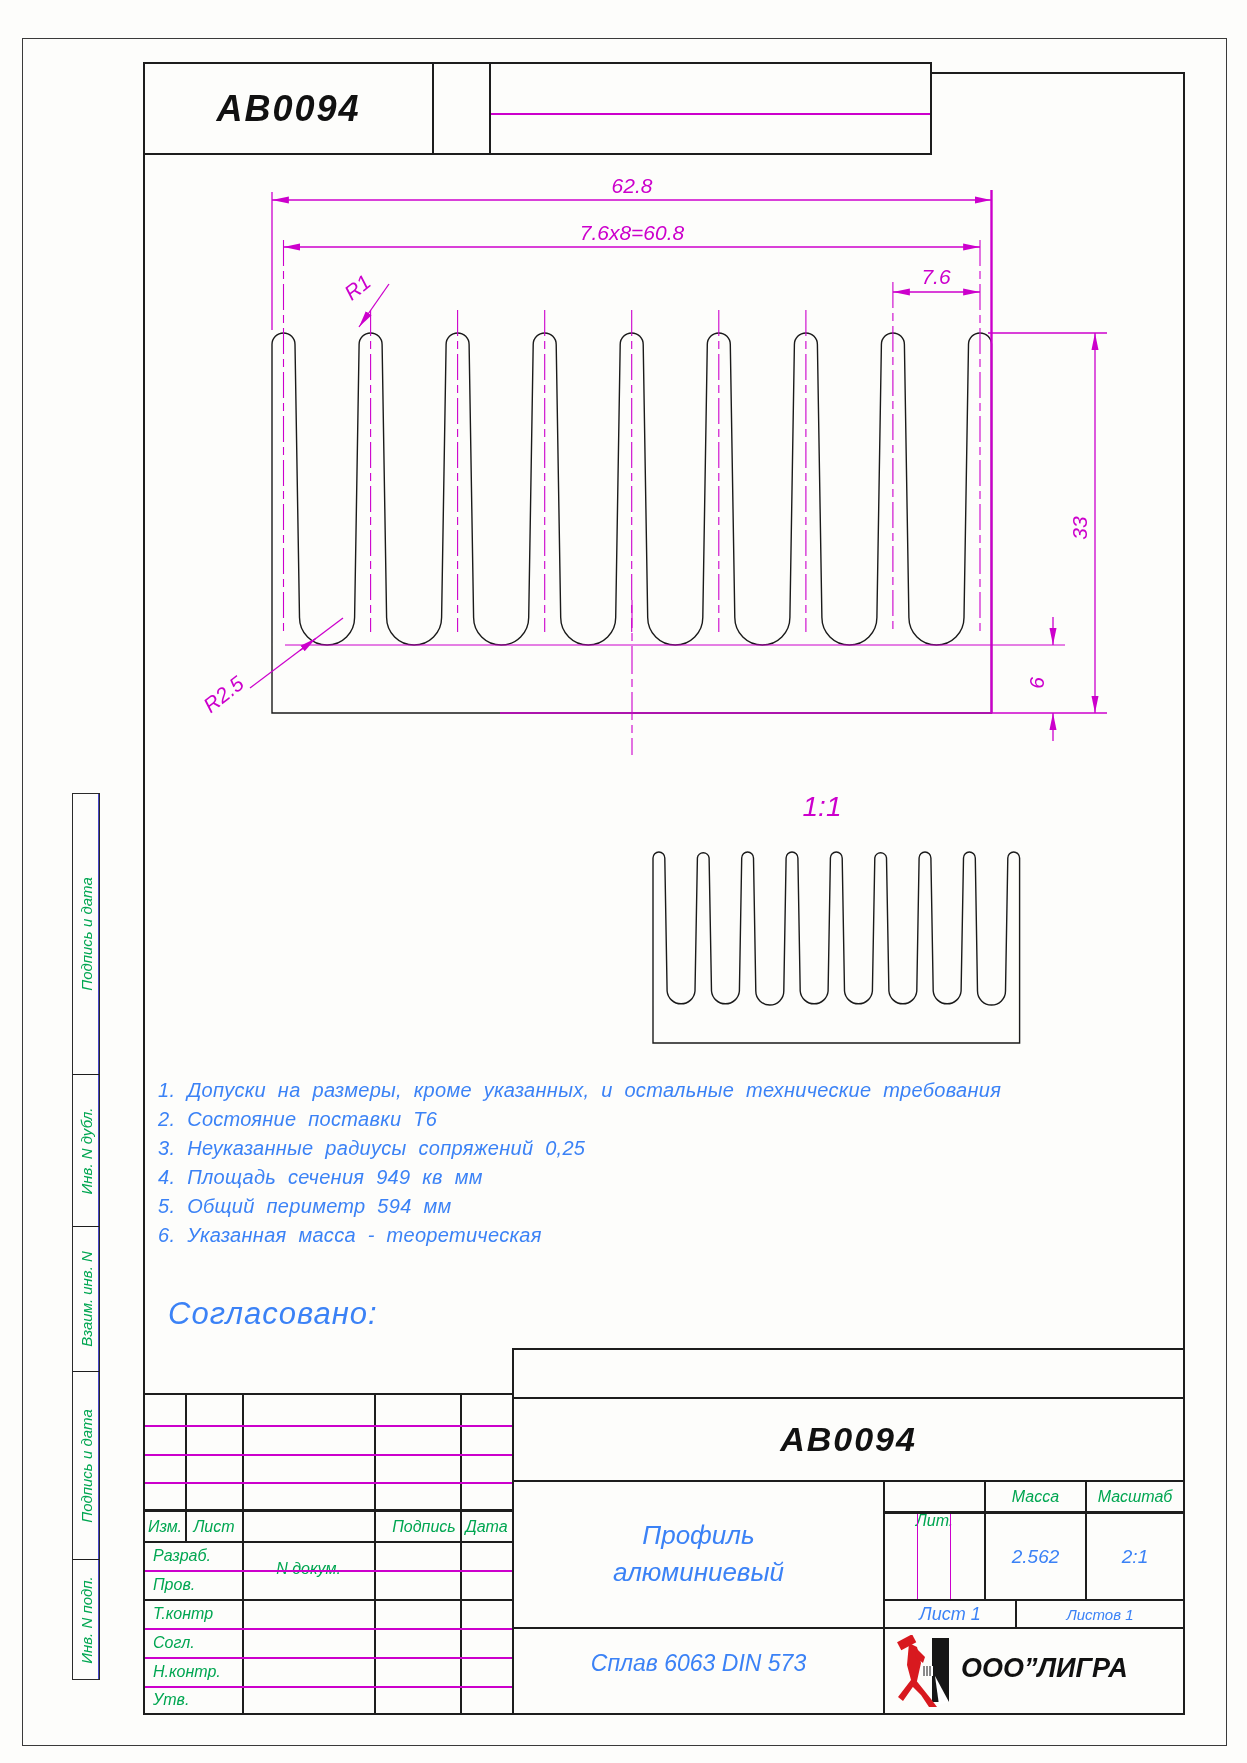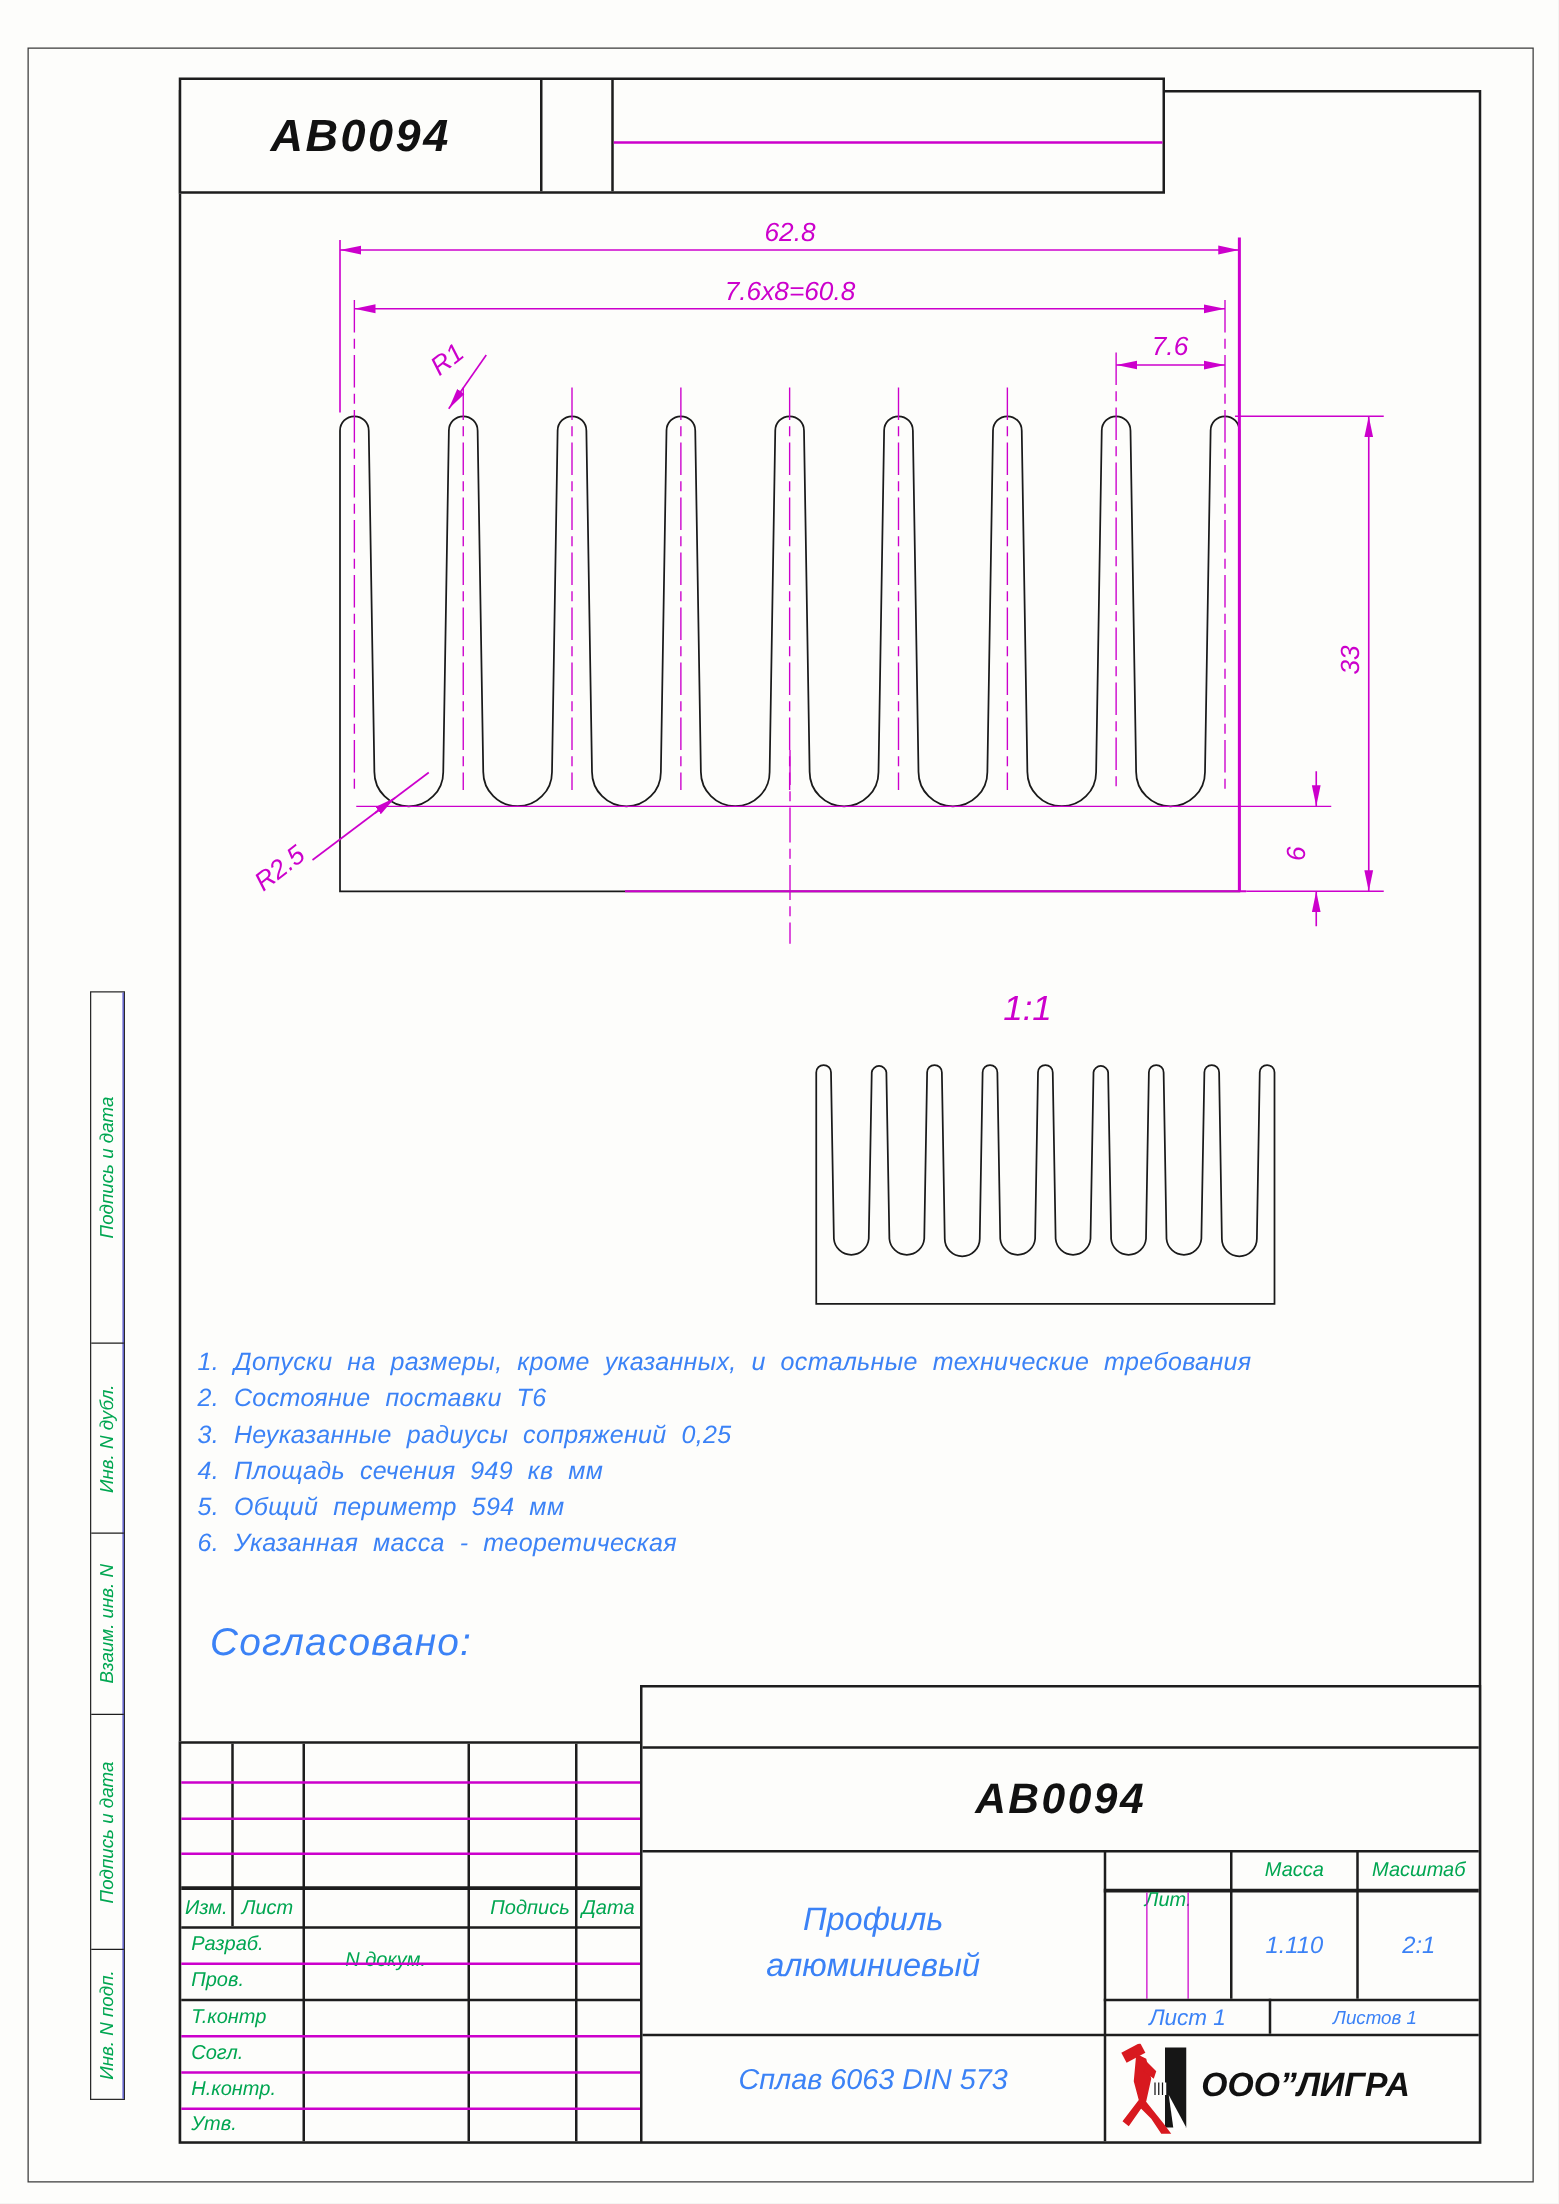--- a/index.html
+++ b/index.html
@@ -180,21 +180,21 @@
     <div class="cell ctr mtxt" style="left:0;top:279px;width:369px;height:69px;font-size:23px;">Сплав  6063  DIN  573</div>
 
     <div class="vline" style="left:470px;top:130px;width:2px;height:119px;"></div>
     <div class="vline" style="left:571px;top:130px;width:2px;height:119px;"></div>
     <div class="hline" style="left:369px;top:161px;width:300px;height:2.5px;"></div>
     <div class="cell ctr gtxt" style="left:371px;top:132px;width:99px;height:29px;font-size:16px;margin-top:24px;">Лит.</div>
     <div class="cell ctr gtxt" style="left:472px;top:132px;width:99px;height:29px;font-size:16px;">Масса</div>
     <div class="cell ctr gtxt" style="left:573px;top:132px;width:96px;height:29px;font-size:16px;">Масштаб</div>
     <div class="vline mag" style="left:403px;top:164px;width:1px;height:85px;"></div>
     <div class="vline mag" style="left:436px;top:164px;width:1px;height:85px;"></div>
-    <div class="cell ctr mtxt" style="left:472px;top:164px;width:99px;height:85px;font-size:19px;">1.110</div>
+    <div class="cell ctr mtxt" style="left:472px;top:164px;width:99px;height:85px;font-size:19px;">2.562</div>
     <div class="cell ctr mtxt" style="left:573px;top:164px;width:96px;height:85px;font-size:19px;">2:1</div>
     <div class="hline" style="left:369px;top:249px;width:300px;height:2px;"></div>
     <div class="vline" style="left:501px;top:249px;width:2px;height:28px;"></div>
     <div class="cell ctr mtxt" style="left:371px;top:251px;width:130px;height:26px;font-size:18px;">Лист  1</div>
     <div class="cell ctr mtxt" style="left:503px;top:251px;width:166px;height:26px;font-size:15px;">Листов  1</div>
 
     <div class="cell" style="left:371px;top:279px;width:298px;height:84px;">
       <svg class="abs" style="left:10px;top:6px;" width="60" height="74" viewBox="0 0 60 74">
         <rect x="37" y="3" width="17" height="64" fill="#161616"></rect>
         <rect x="27" y="31" width="11" height="10" fill="#ffffff"></rect>

